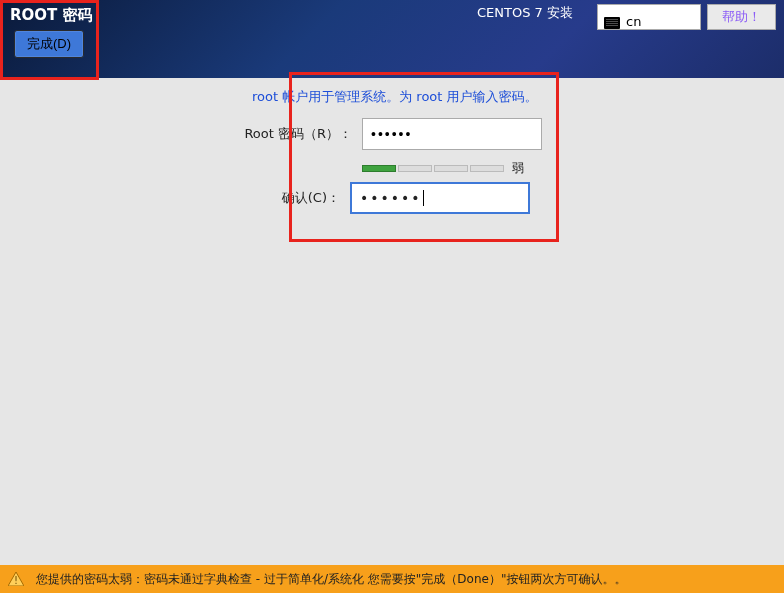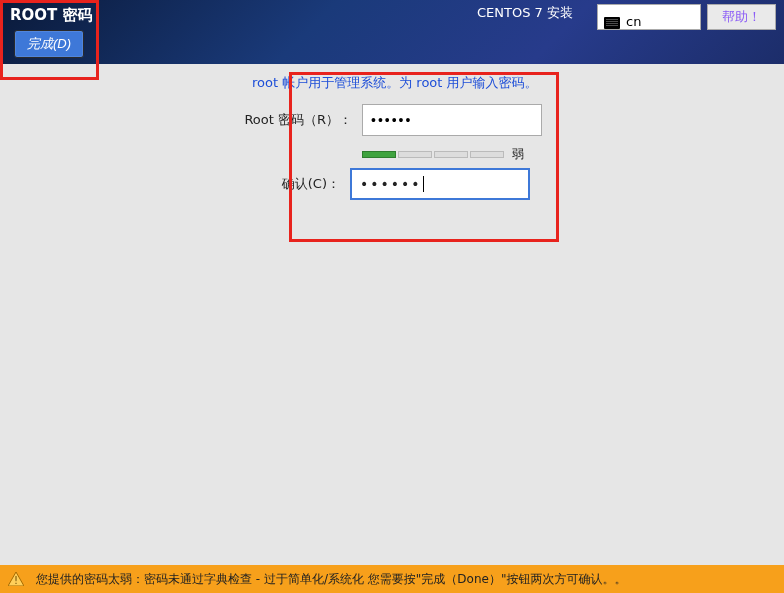--- a/index.html
+++ b/index.html
@@ -1,40 +1,39 @@
 <!DOCTYPE html>
 <html><head>
 <meta charset="utf-8">
 <style>
   * { box-sizing: border-box; margin: 0; padding: 0; }
   html, body { width: 784px; height: 593px; font-family: "DejaVu Sans", sans-serif; overflow: hidden; }
   body { background: #e6e6e6; display: flex; flex-direction: column; }
 
   .header {
-    height: 64px;
+    height: 78px;
     background: linear-gradient(135deg, #0a1a3a, #1a3a7a 40%, #273b8b 70%, #1c2d6a);
     color: #fff;
     position: relative;
     display: flex;
     align-items: flex-start;
     padding: 6px 10px 0 10px;
   }
   .title { font-size: 15px; font-weight: 600; margin-top: 0; }
   .done-btn {
     position: absolute;
     left: 14px; top: 30px;
     background: #3e78d8;
-    color: #ffffff;
+    color: #000000;
     border: 1px solid #2a2a2a;
     border-radius: 3px;
     padding: 4px 12px;
     font-size: 13px;
     cursor: pointer;
     box-shadow: 0 0 0 1px rgba(255,255,255,0.1) inset;
-    font-style: italic;
   }
   .right-block {
     position: absolute;
     right: 8px; top: 4px;
     display: flex; flex-direction: row; align-items: flex-start;
     gap: 24px;
   }
   .install-title { font-size: 13px; color: #fff; }
   .right-row { display: flex; gap: 6px; align-items: center; }
   .lang-box {

